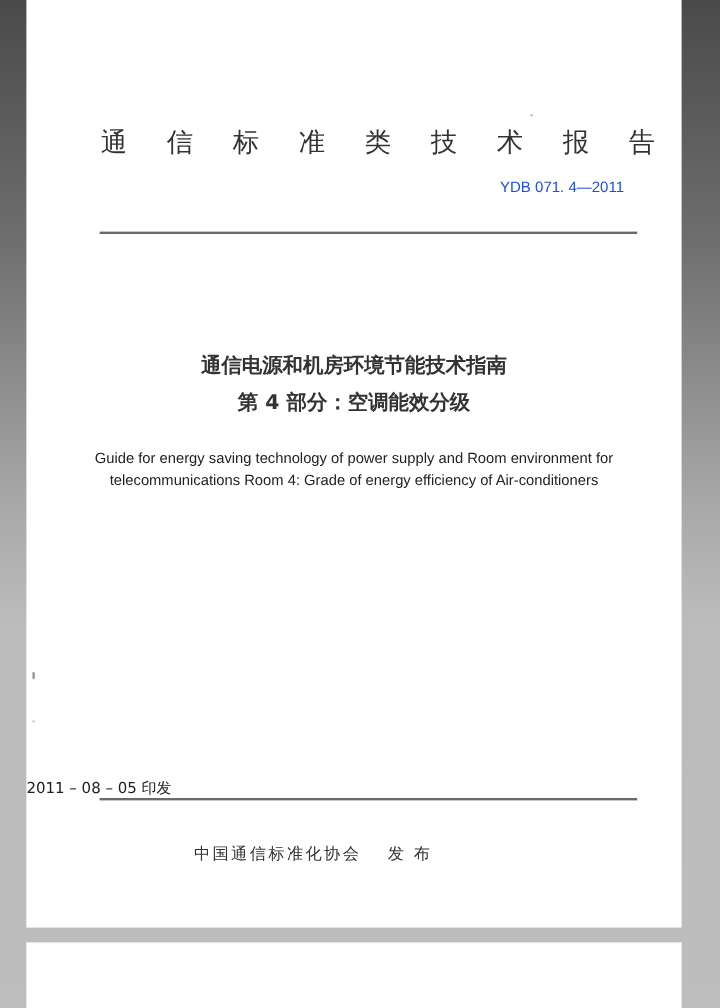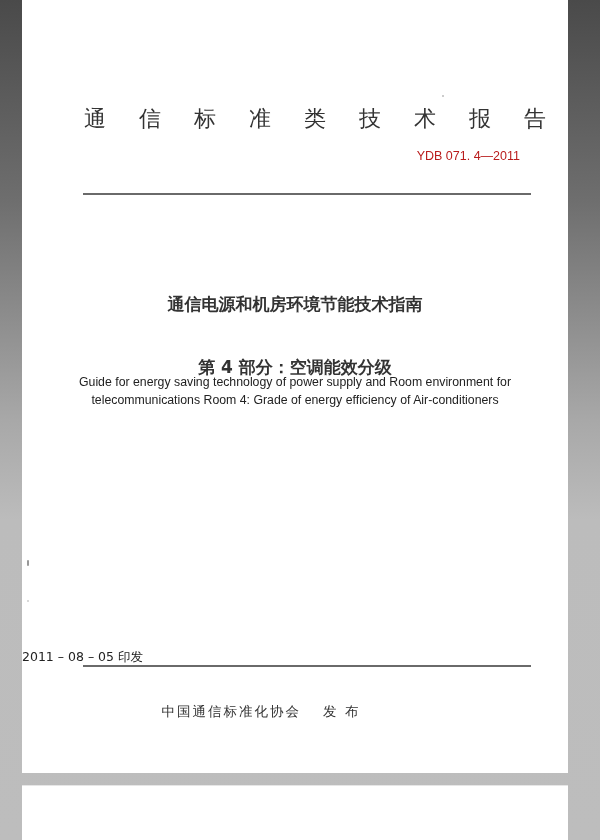--- a/index.html
+++ b/index.html
@@ -14,30 +14,30 @@
   #page1 { top: 0; height: 773px; }
   #page2 { top: 785px; height: 60px; border-top: 1px solid #e6e6e6; }
   .abs { position: absolute; }
   .report-type {
     top: 104px; left: 62px; width: 462px;
     display: flex; justify-content: space-between;
     font-size: 22px; color: #333; letter-spacing: 0;
   }
   .std-no {
     top: 149px; right: 48px; font-family: "Liberation Sans", sans-serif;
-    font-size: 12.5px; color: #b91c1c;
+    font-size: 12.5px; color: #1d4ed8;
   }
   .rule { height: 1.5px; background: #6a6a6a; left: 61px; width: 448px; }
   #rule1 { top: 193px; }
   #rule2 { top: 665px; }
   .title-cn {
     left: 0; width: 546px; text-align: center; color: #333; font-size: 17px; font-weight: bold;
   }
   #title1 { top: 293px; }
-  #title2 { top: 324px; margin-top: 32px; }
+  #title2 { top: 324px; }
   .title-en {
     left: 0; width: 546px; text-align: center; color: #222;
     font-family: Liberation Sans, sans-serif; font-size: 12.3px; line-height: 18px;
   }
   #en1 { top: 373px; }
   #en2 { top: 391px; }
   .issue-date {
     top: 649px; left: 0; width: 546px; 
     font-size: 12.5px; color: #222;
   }

